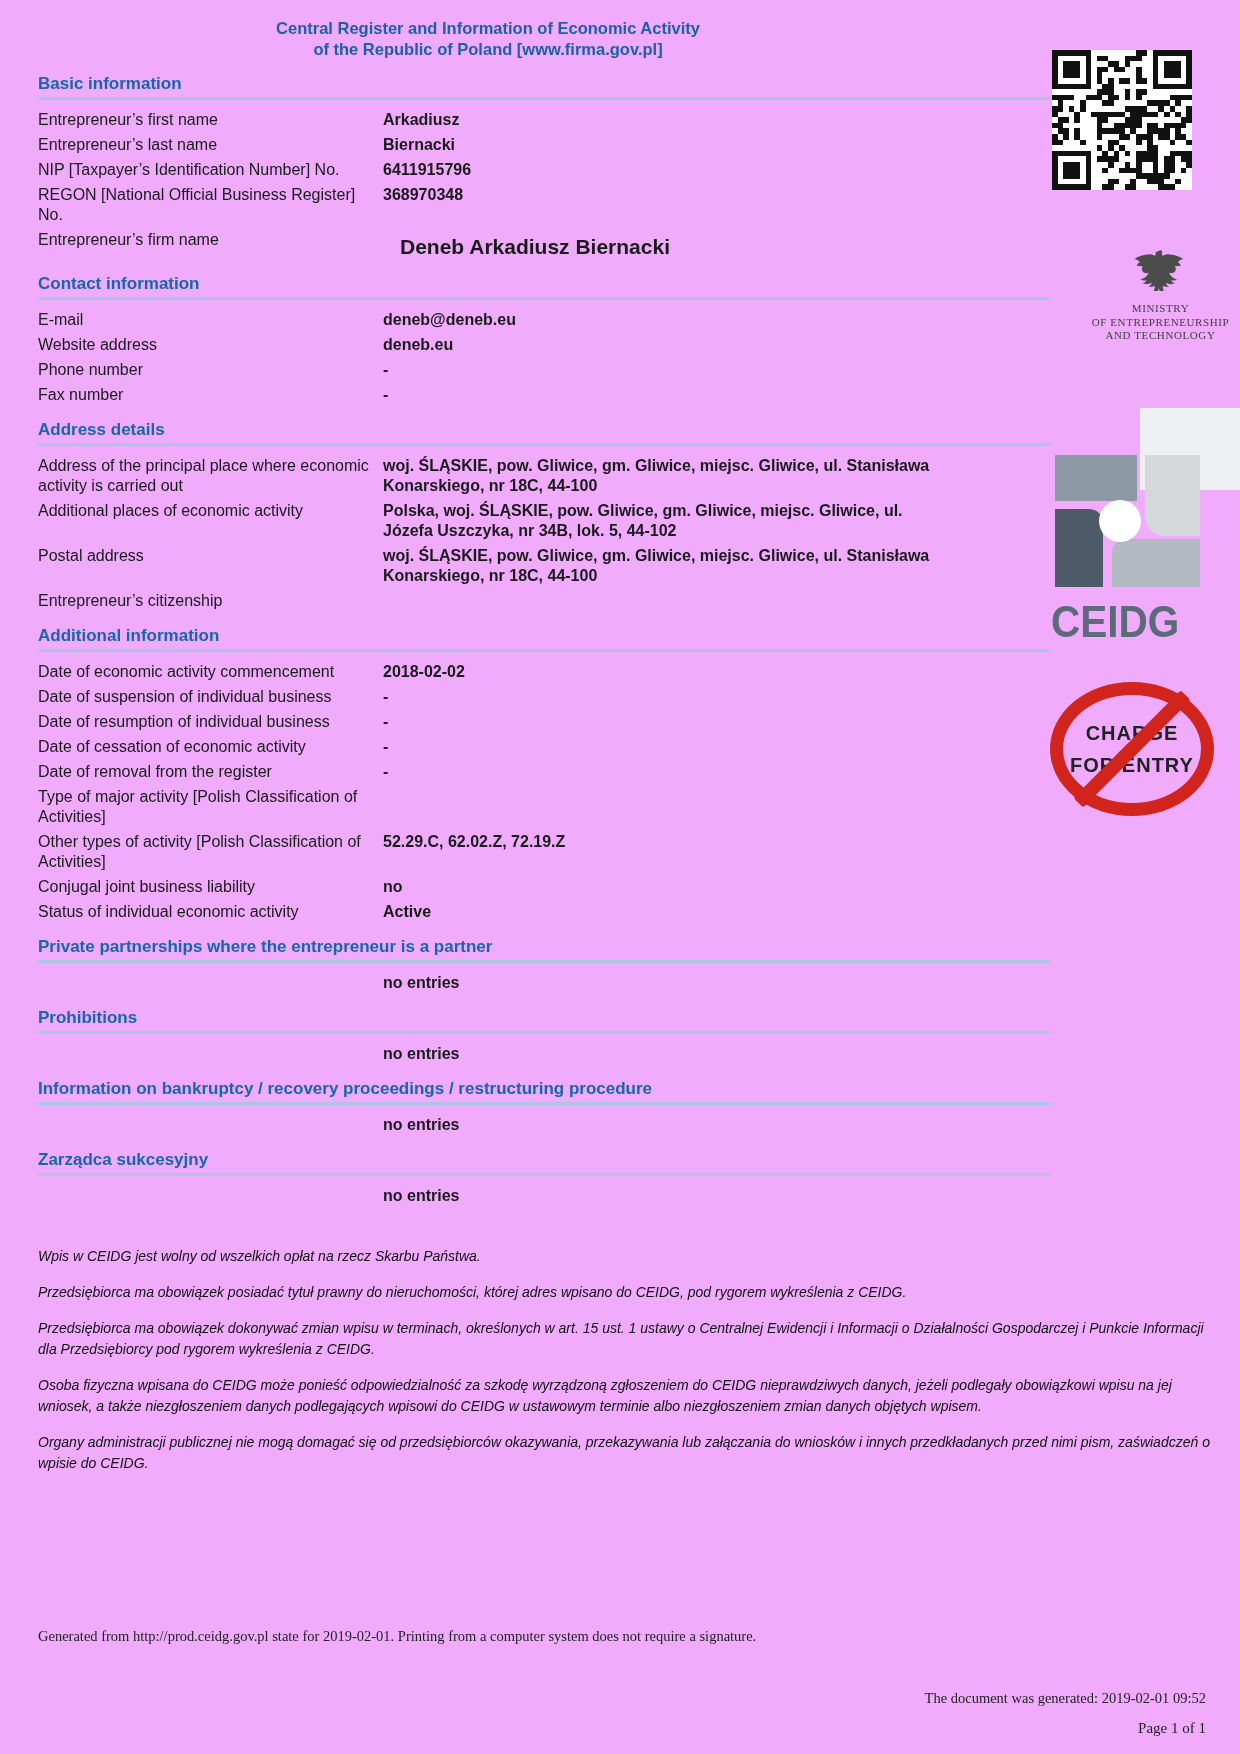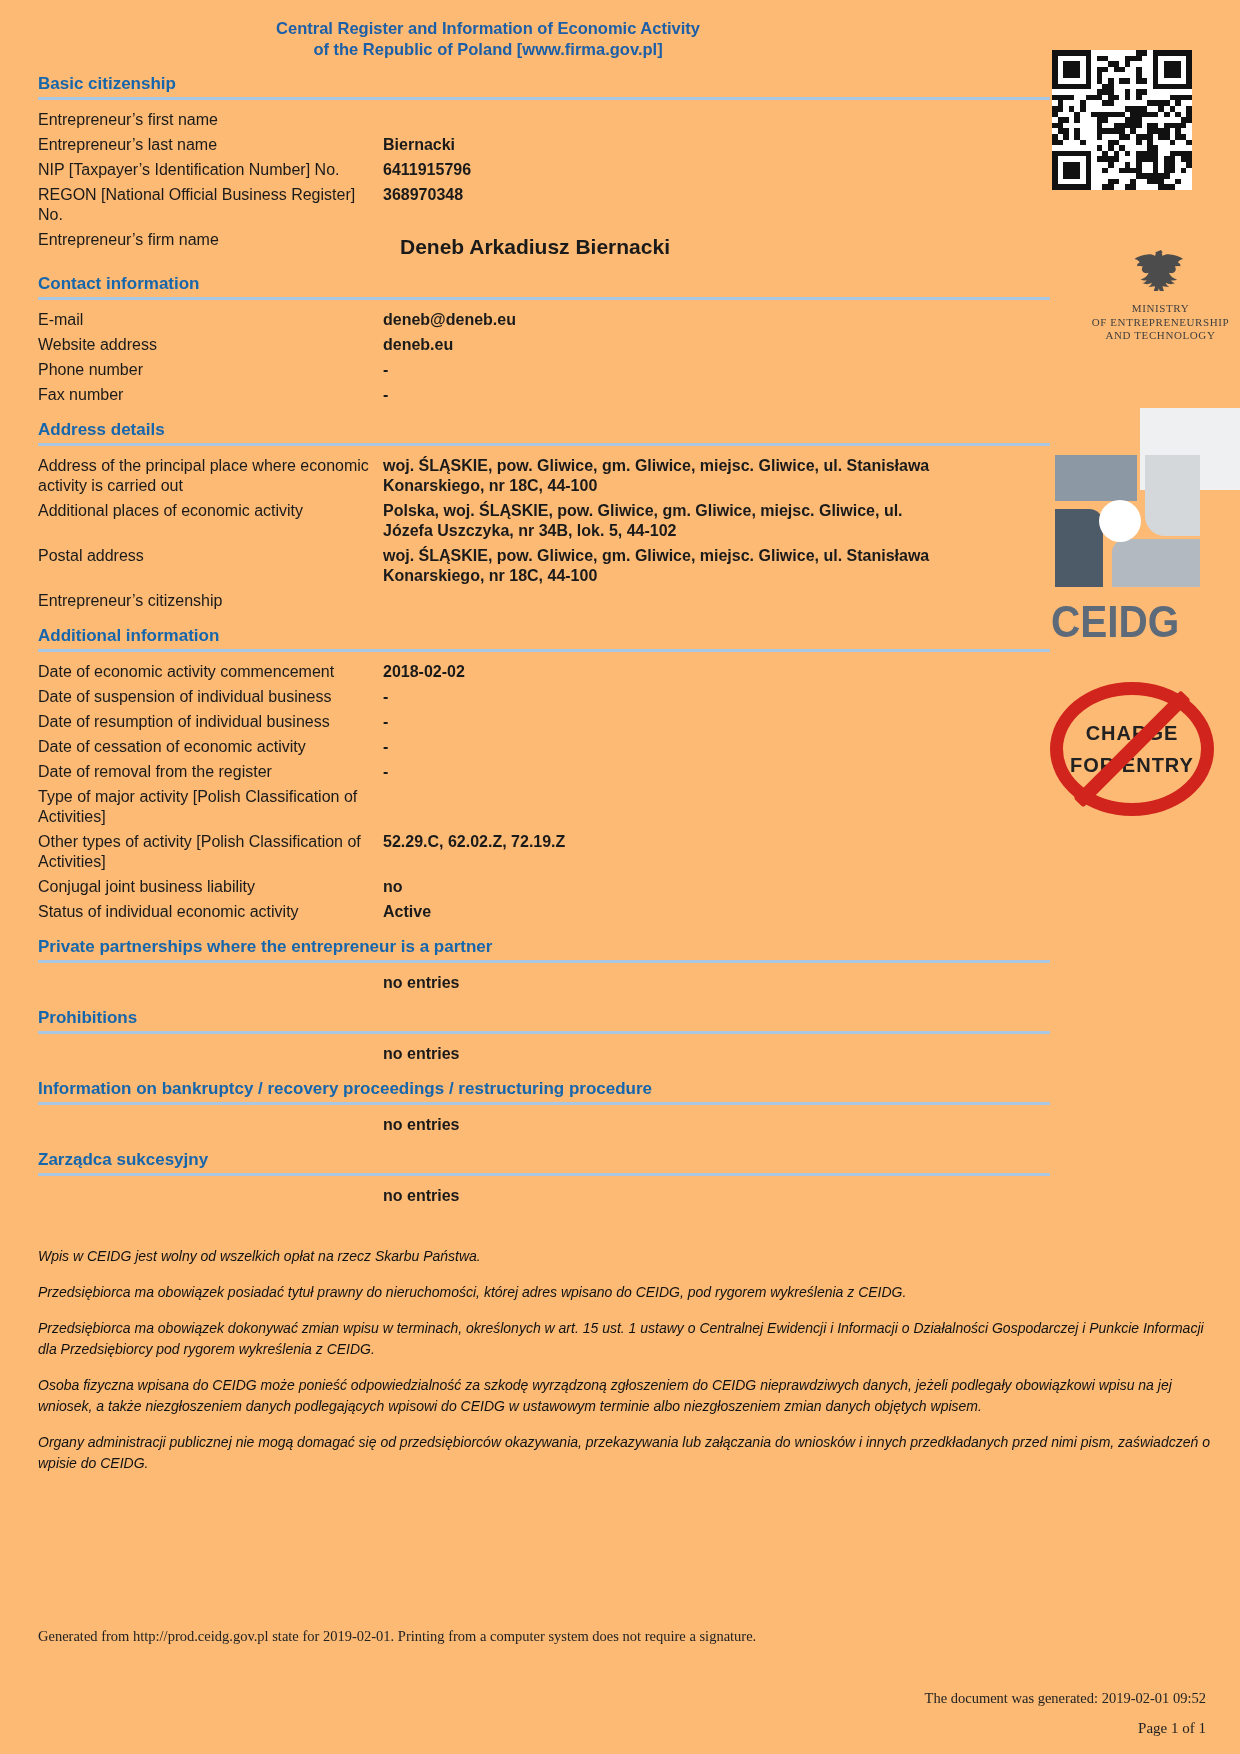--- a/index.html
+++ b/index.html
@@ -1,16 +1,16 @@
 <!DOCTYPE html>
 <html><head>
 <meta charset="utf-8">
 <style>
   html,body{margin:0;padding:0;background:#e9e9e9;}
-  .page{position:relative;width:1240px;height:1754px;background:#fdba74;margin:0 auto;
+  .page{position:relative;width:1240px;height:1754px;background:#f0abfc;margin:0 auto;
         font-family:"Liberation Sans",sans-serif;color:#1a1a1a;overflow:hidden;}
   .main{position:absolute;left:38px;top:18px;width:1012px;}
   .doc-title{width:900px;text-align:center;color:#1b5fa8;font-weight:bold;
              font-size:16.5px;line-height:21px;margin-bottom:14px;}
   .section{margin-top:15px;}
   .section-header{color:#1566ad;font-weight:bold;font-size:17px;line-height:20px;}
   .section-rule{height:3px;background:#a9c7e3;margin:3px 0 10px 0;width:1012px;}
   .row{display:flex;margin-bottom:5px;}
   .lbl{width:345px;flex:none;font-size:16px;line-height:20px;padding-right:8px;box-sizing:border-box;}
   .val{width:560px;font-weight:bold;font-size:16px;line-height:20px;}
@@ -57,24 +57,25 @@
 <div class="page">
 
   <div class="main">
 
     <div class="doc-title">
       <div>Central Register and Information of Economic Activity</div>
       <div>of the Republic of Poland [www.firma.gov.pl]</div>
     </div>
 
     <div class="section" style="margin-top:0;">
-      <div class="section-header">Basic citizenship</div>
+      <div class="section-header">Basic information</div>
       <div class="section-rule"></div>
       <div class="row">
         <div class="lbl">Entrepreneur’s first name</div>
+        <div class="val">Arkadiusz</div>
       </div>
       <div class="row">
         <div class="lbl">Entrepreneur’s last name</div>
         <div class="val">Biernacki</div>
       </div>
       <div class="row">
         <div class="lbl">NIP [Taxpayer’s Identification Number] No.</div>
         <div class="val">6411915796</div>
       </div>
       <div class="row">

